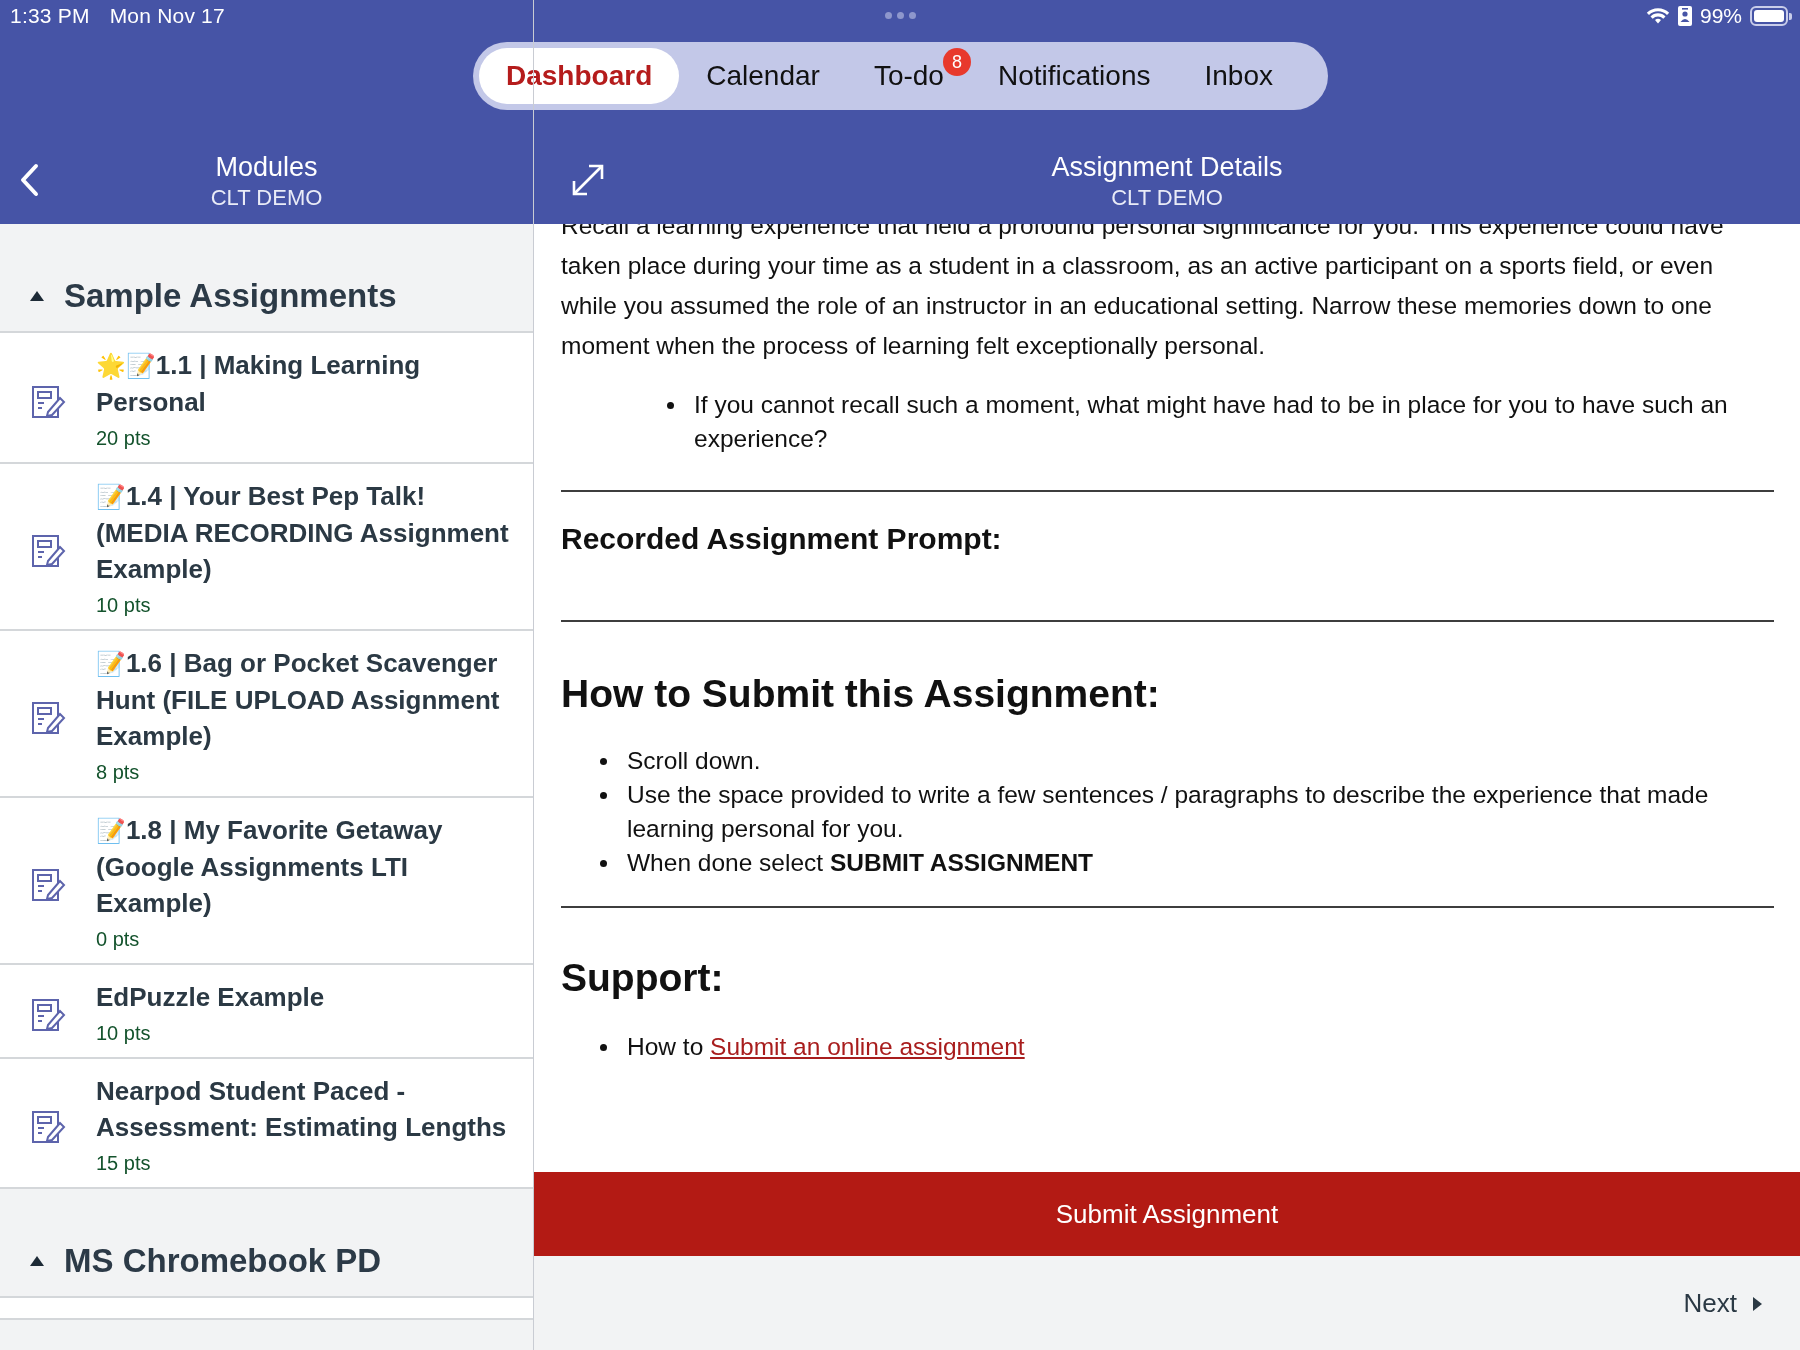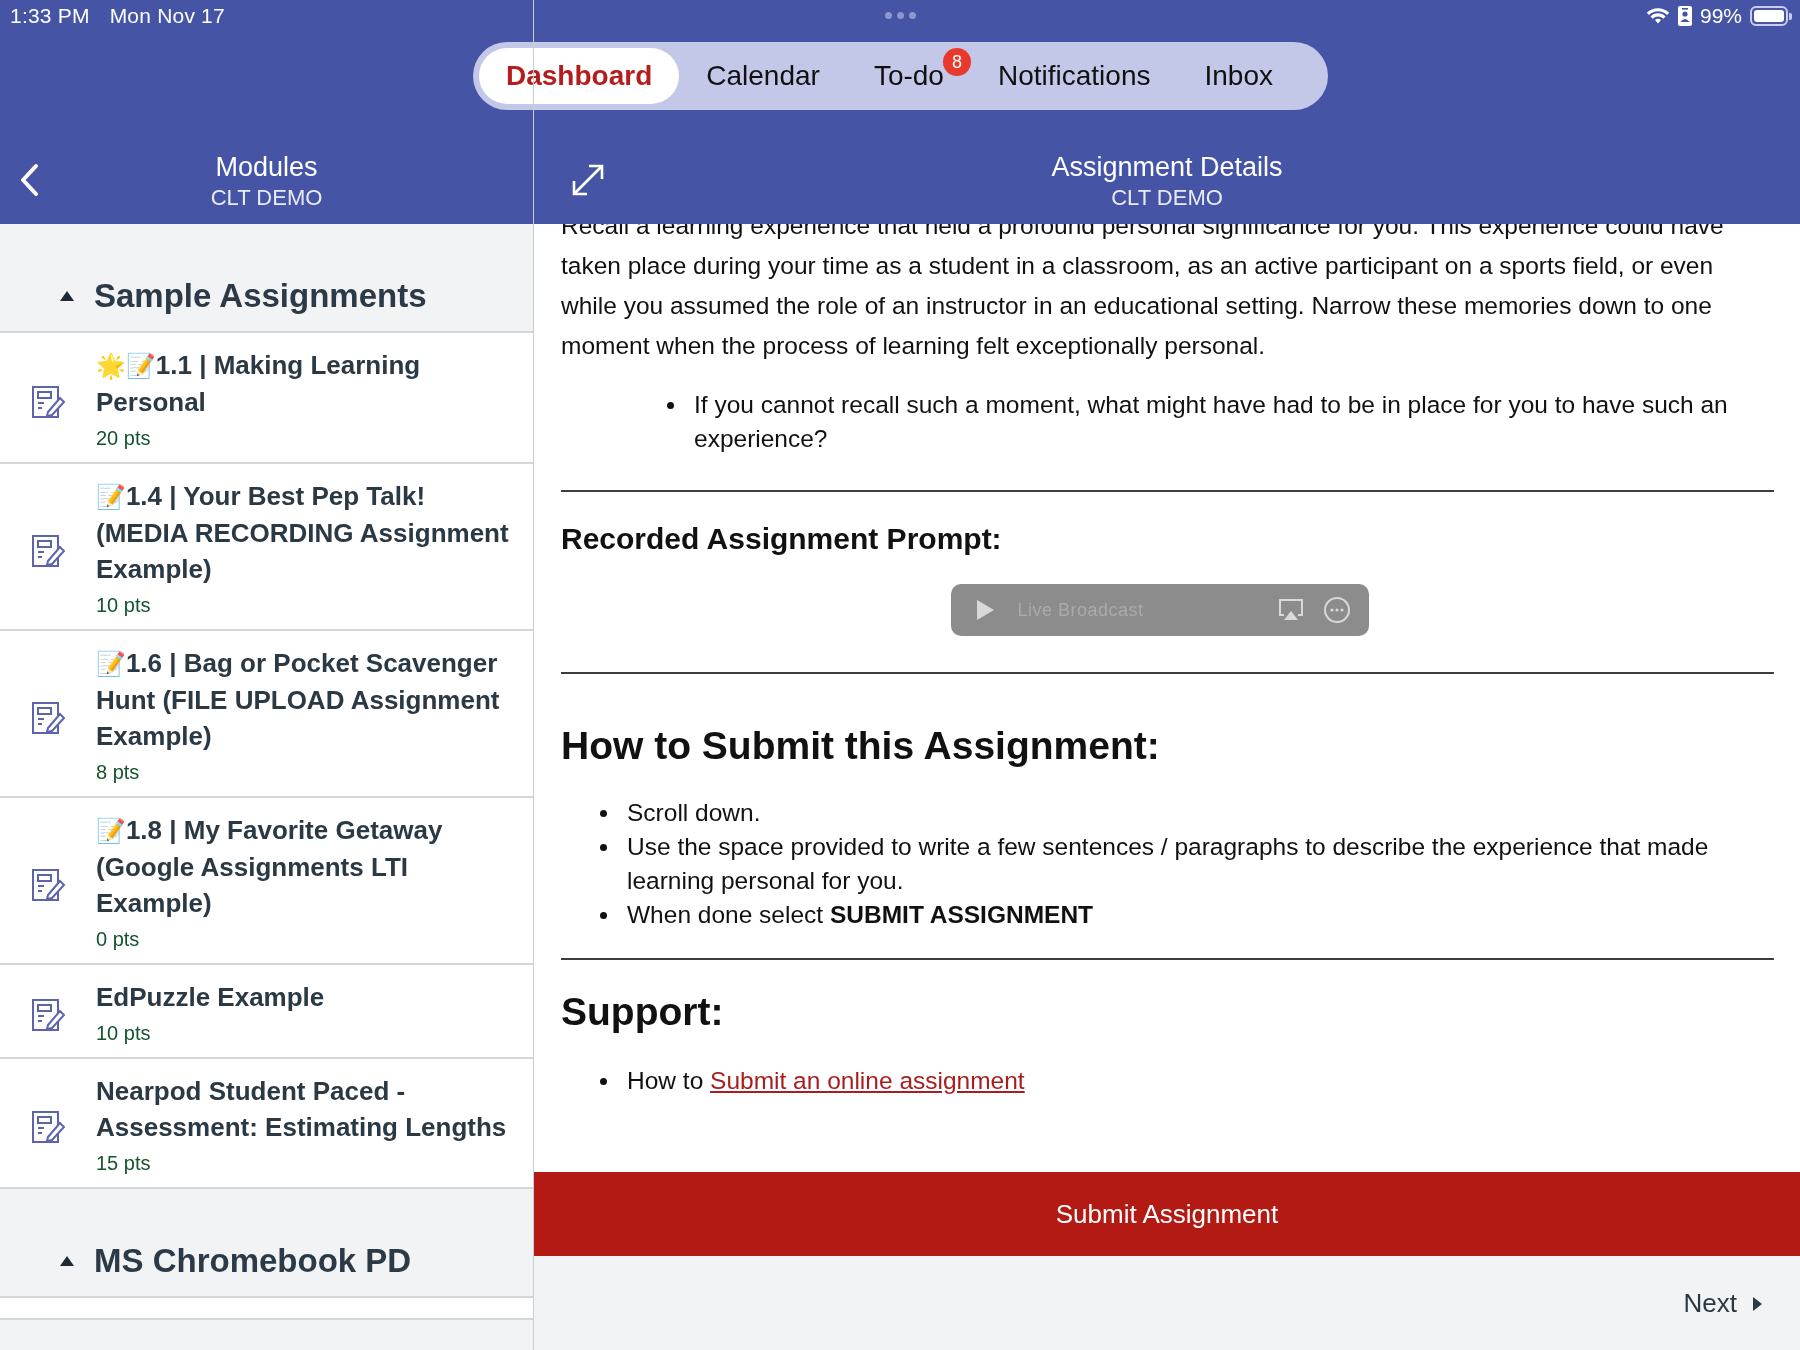--- a/index.html
+++ b/index.html
@@ -65,21 +65,21 @@
     .back-btn { position: absolute; left: 14px; top: 160px; width: 32px; height: 40px; cursor: pointer; }
     .expand-btn { position: absolute; left: 568px; top: 160px; width: 40px; height: 40px; cursor: pointer; }
 
     
     .left-pane {
       position: absolute; left: 0; top: 224px; width: 533px; height: 1126px;
       background: #f2f3f4; overflow: hidden;
     }
     .section-header {
       height: 109px; background: #f2f3f4; display: flex; align-items: flex-end;
-      padding: 0 0 16px 60px; border-bottom: 2px solid #d4d7da;
+      padding: 0 0 16px 30px; border-bottom: 2px solid #d4d7da;
     }
     .section-header .caret {
       width: 0; height: 0; border-left: 7px solid transparent; border-right: 7px solid transparent;
       border-bottom: 10px solid #1d2a36; margin-right: 20px; margin-bottom: 14px;
     }
     .section-header .name { font-size: 33px; color: #2c3a47; font-weight: 600; }
 
     .item {
       background: #fff; border-bottom: 2px solid #d4d7da; display: flex; align-items: center;
       padding: 14px 20px 6px 0; cursor: pointer;
@@ -320,49 +320,31 @@
 <div class="right-pane">
   <div class="content">
     <p class="para">Recall a learning experience that held a profound personal significance for you. This experience could have taken place during your time as a student in a classroom, as an active participant on a sports field, or even while you assumed the role of an instructor in an educational setting. Narrow these memories down to one moment when the process of learning felt exceptionally personal.</p>
     <ul class="bullets bl-deep">
       <li>If you cannot recall such a moment, what might have had to be in place for you to have such an experience?</li>
     </ul>
     <div class="hr" style="margin-top:34px"></div>
 
     <div class="h3" style="margin-top:30px">Recorded Assignment Prompt:</div>
     <div style="height:28px"></div>
-    <div class="player">
-      <div class="play"></div>
-      <div class="label">Live Broadcast</div>
-      <div class="ctrl">
-        <svg width="28" height="24" viewBox="0 0 28 24">
-            <path d="M7 17 H3 V2 H25 V17 H21" fill="none" stroke="#d9d9d9" stroke-width="2"></path>
-            <path d="M14 13 L21 22 H7 Z" fill="#d9d9d9"></path>
-          </svg>
-      </div>
-      <div class="ctrl">
-        <svg width="28" height="28" viewBox="0 0 28 28">
-            <circle cx="14" cy="14" r="12" fill="none" stroke="#d9d9d9" stroke-width="2"></circle>
-            <circle cx="9" cy="14" r="1.6" fill="#d9d9d9"></circle>
-            <circle cx="14" cy="14" r="1.6" fill="#d9d9d9"></circle>
-            <circle cx="19" cy="14" r="1.6" fill="#d9d9d9"></circle>
-          </svg>
-      </div>
-    </div>
     <div class="hr" style="margin-top:36px"></div>
 
     <div class="h2" style="margin-top:50px">How to Submit this Assignment:</div>
     <ul class="bullets bl-std" style="margin-top:28px">
       <li><span>Scroll down.</span></li>
       <li><span>Use the space provided to write a few sentences / paragraphs to describe the experience that made learning personal for you.</span></li>
       <li><span>When done select </span><b>SUBMIT ASSIGNMENT</b></li>
     </ul>
     <div class="hr" style="margin-top:26px"></div>
 
-    <div class="h2" style="margin-top:30px">Support:</div>
+    <div class="h2" style="margin-top:48px">Support:</div>
     <ul class="bullets bl-std" style="margin-top:30px">
       <li><span>How to </span><span class="link">Submit an online assignment</span></li>
     </ul>
   </div>
 </div>
 
 <div class="submit-bar">Submit Assignment</div>
 
 <div class="footer">
   <div class="next-btn">

